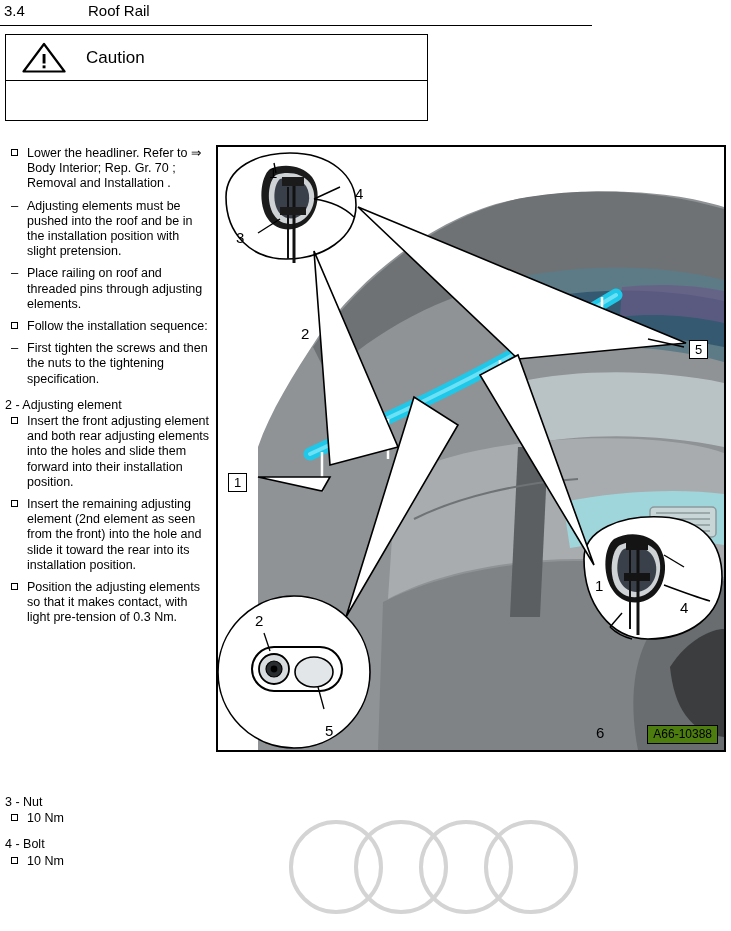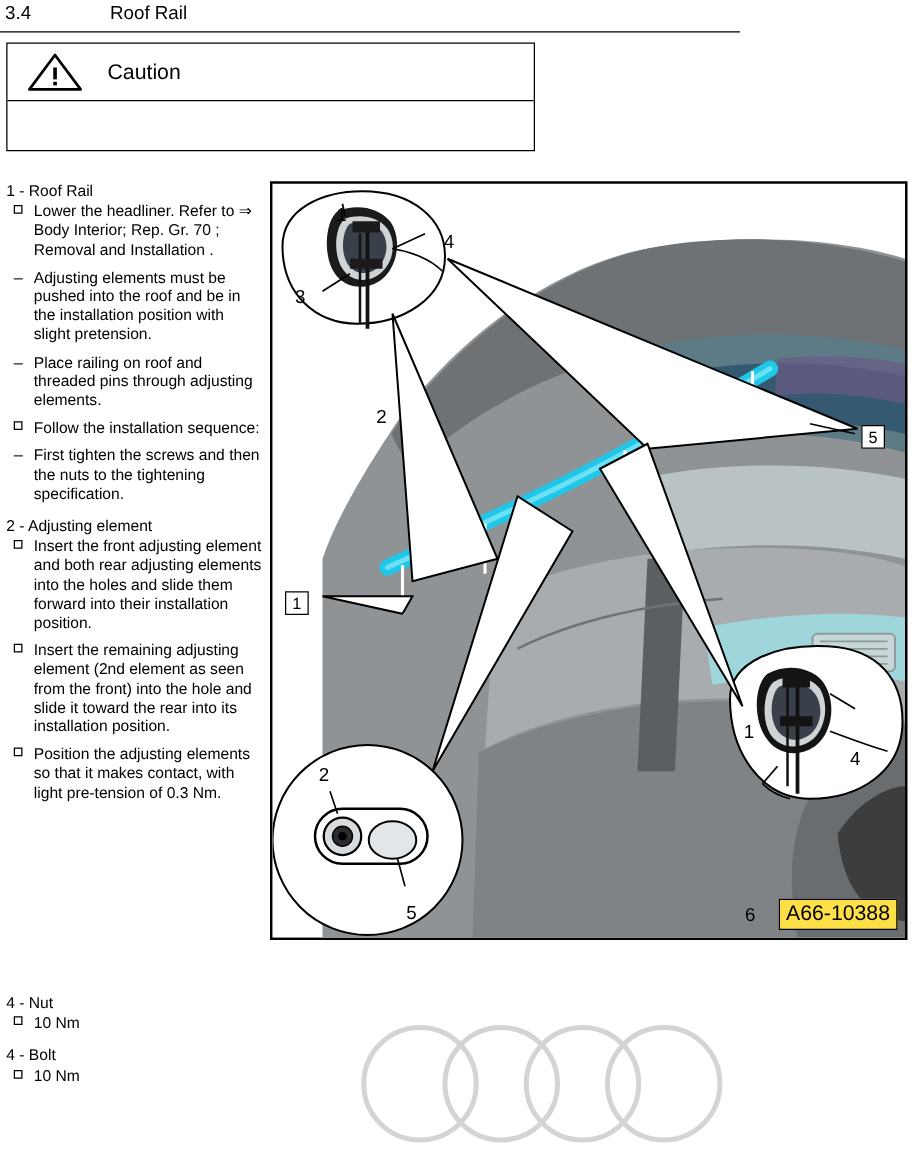--- a/index.html
+++ b/index.html
@@ -163,22 +163,22 @@
     position: absolute;
     font-size: 15px;
     font-weight: 400;
     color: #000;
   }
   .partnum {
     position: absolute;
     right: 6px;
     bottom: 6px;
     border: 1.4px solid #000;
-    background: #fde047;
-    font-size: 17px;
+    background: #4d7c0f;
+    font-size: 12px;
     padding: 1px 5px 2px 5px;
     font-family: "Liberation Sans", sans-serif;
   }
 
   
   .bottom-col {
     position: absolute;
     left: 2px;
     top: 795px;
     width: 215px;
@@ -211,39 +211,38 @@
         <polygon points="22,2 42.5,29.5 1.5,29.5" fill="#ffffff" stroke="#000000" stroke-width="2.2" stroke-linejoin="round"></polygon>
         <rect x="20.6" y="12" width="2.9" height="9.5" fill="#000000"></rect>
         <rect x="20.6" y="23.4" width="2.9" height="2.9" fill="#000000"></rect>
       </svg>
       <span class="caution-label">Caution</span>
     </div>
   </div>
 
   <div class="left-col">
 
-    <div class="item-head">1 - Roof Rail</div>
     <ul class="bullets">
       <li><span class="mk"><span class="sq"></span></span><span>Lower the headliner. Refer to ⇒ Body Interior; Rep. Gr. 70 ; Removal and Installation .</span></li>
       <li><span class="mk dash">–</span><span>Adjusting elements must be pushed into the roof and be in the installation position with slight pretension.</span></li>
       <li><span class="mk dash">–</span><span>Place railing on roof and threaded pins through adjusting elements.</span></li>
       <li><span class="mk"><span class="sq"></span></span><span>Follow the installation sequence:</span></li>
       <li><span class="mk dash">–</span><span>First tighten the screws and then the nuts to the tightening specification.</span></li>
     </ul>
 
     <div class="item-head spaced">2 - Adjusting element</div>
     <ul class="bullets">
       <li><span class="mk"><span class="sq"></span></span><span>Insert the front adjusting element and both rear adjusting elements into the holes and slide them forward into their installation position.</span></li>
       <li><span class="mk"><span class="sq"></span></span><span>Insert the remaining adjusting element (2nd element as seen from the front) into the hole and slide it toward the rear into its installation position.</span></li>
       <li><span class="mk"><span class="sq"></span></span><span>Position the adjusting elements so that it makes contact, with light pre-tension of 0.3 Nm.</span></li>
     </ul>
   </div>
 
   <div class="bottom-col">
-    <div class="item-head">4 - Nut</div>
+    <div class="item-head">3 - Nut</div>
     <ul class="bullets">
       <li><span class="mk"><span class="sq"></span></span><span>10 Nm</span></li>
     </ul>
     <div class="item-head spaced">4 - Bolt</div>
     <ul class="bullets">
       <li><span class="mk"><span class="sq"></span></span><span>10 Nm</span></li>
     </ul>
   </div>
 
   <div class="illus">

